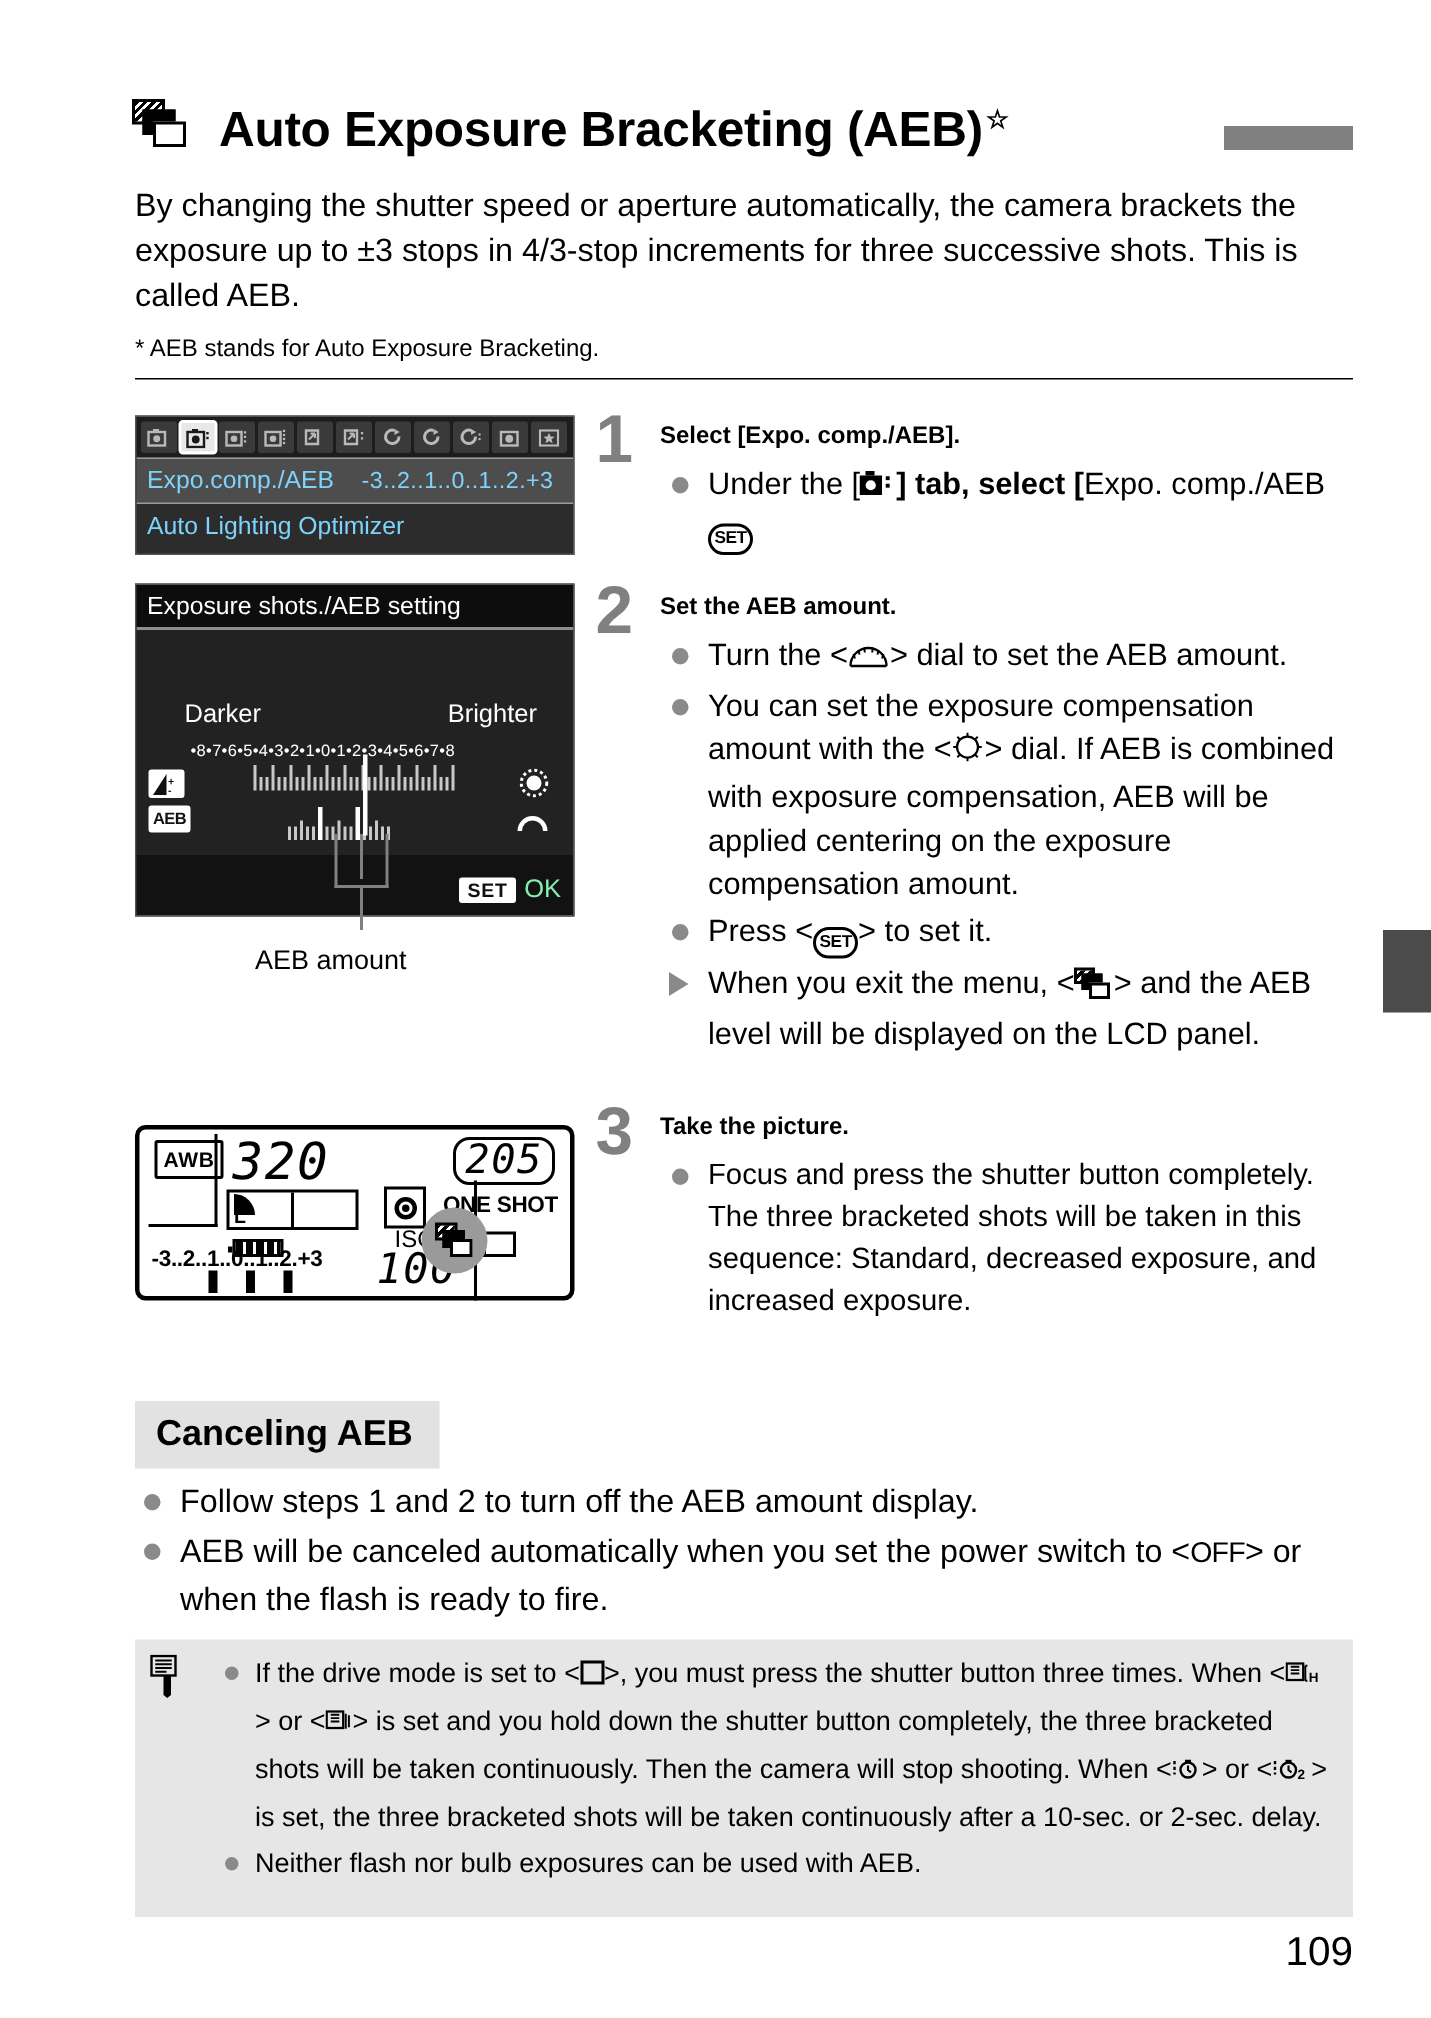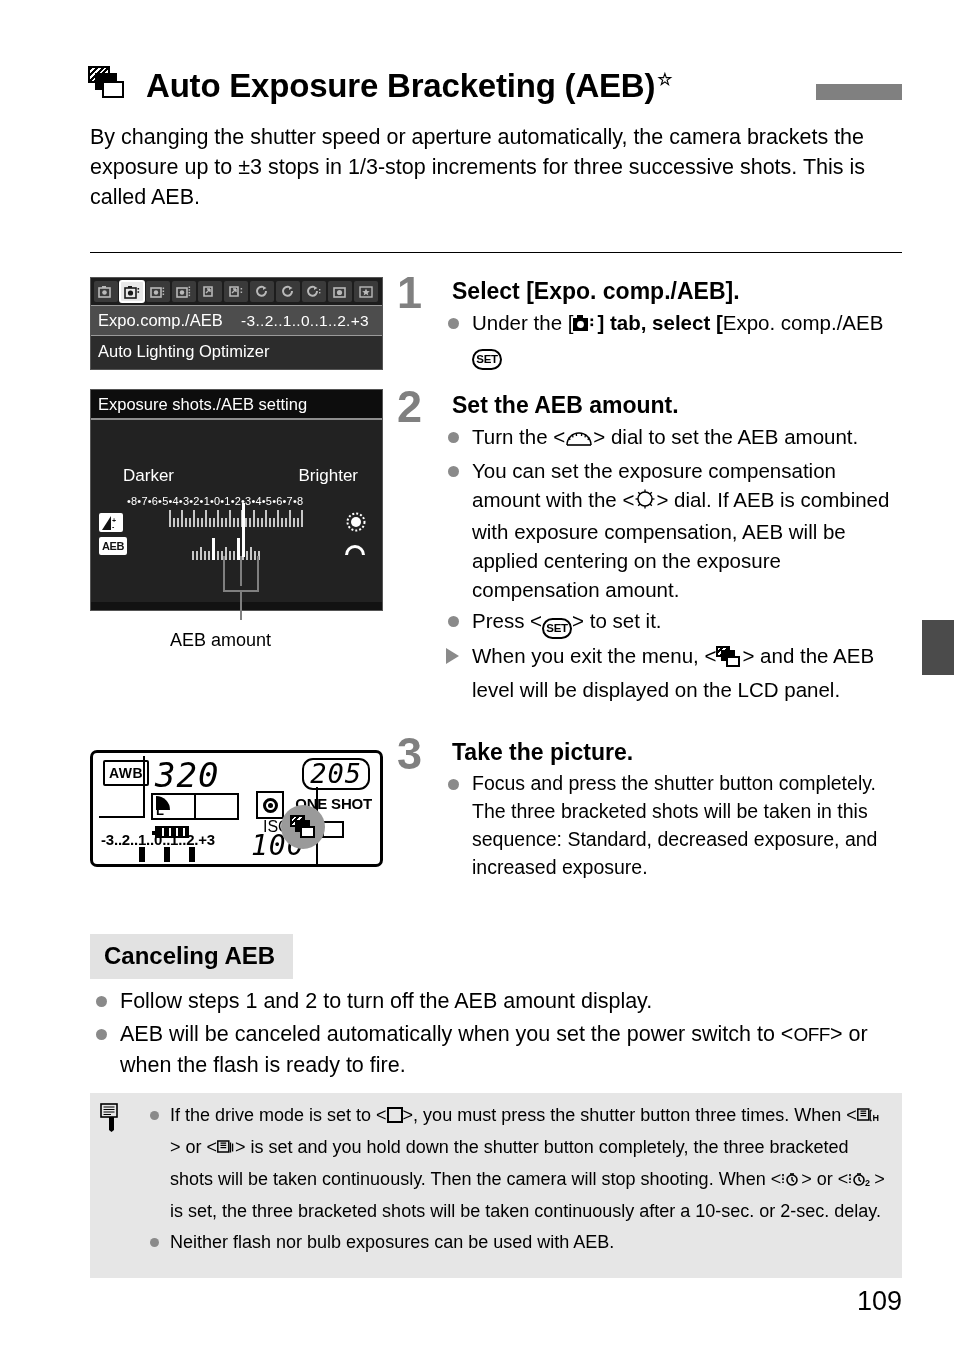--- a/index.html
+++ b/index.html
@@ -146,21 +146,21 @@
     outline: 2px solid #ffffff;
     outline-offset: -1px;
   }
   .tab svg { display:block; }
   .menurow {
     display: flex;
     align-items: center;
     justify-content: space-between;
     height: 31px;
     padding: 0 7px;
-    color: #ffffff;
+    color: #7dd3fc;
     font-size: 16.5px;
     box-sizing: border-box;
   }
   .menurow.hl {
     background: #4d4d4d;
     border-top: 1px solid #9a9a9a;
     border-bottom: 1px solid #9a9a9a;
   }
   .menurow .val { font-size: 15.5px; letter-spacing: 0.3px; padding-right: 6px;}
 
@@ -179,21 +179,21 @@
     border-bottom: 2px solid #8e8e8e;
     color: #fff;
     font-size: 16.5px;
     display: flex;
     align-items: center;
     padding-left: 7px;
     box-sizing: border-box;
   }
   .s2-body {
     position: relative;
-    height: 182px;
+    height: 150px;
     background: #222;
   }
   .s2-darker {
     position: absolute; left: 32px; top: 46px;
     color: #fff; font-size: 17px;
   }
   .s2-brighter {
     position: absolute; right: 24px; top: 46px;
     color: #fff; font-size: 17px;
   }
@@ -420,22 +420,22 @@
   }
   .step-num {
     position: absolute;
     left: 0; top: -6px;
     font-size: 45px;
     font-weight: bold;
     color: #808080;
     line-height: 1;
   }
   .step-head {
-    margin-left: 55px;
-    font-size: 23px;
+    margin-left: 43px;
+    font-size: 16px;
     font-weight: bold;
     line-height: 30px;
   }
   .step-body { margin-left: 45px; margin-top: 2px; }
   .bullet-li {
     position: relative;
     padding-left: 30px;
     font-size: 20.5px;
     line-height: 29px;
     margin-top: 2px;
@@ -551,21 +551,22 @@
       <span class="aeb-glyph" style="width:42px;height:36px;display:block;position:relative;">
         <span class="f-back" style="left:0;top:0;width:22px;height:17px;"></span>
         <span class="f-mid" style="left:7px;top:7px;width:22px;height:17px;"></span>
         <span class="f-front" style="left:14px;top:15px;width:22px;height:17px;"></span>
       </span>
     </span>
     <span class="title-text"><span>Auto Exposure Bracketing (AEB)</span><span class="title-star">☆</span></span>
   </div>
   <div class="title-bar"></div>
 
-  <div class="intro">By changing the shutter speed or aperture automatically, the camera brackets the exposure up to ±3 stops in 1/3-stop increments for three successive shots. This is called AEB.</div>
+  <div class="intro">By changing the shutter speed or aperture automatically, the camera brackets the exposure up to ±3 stops in 4/3-stop increments for three successive shots. This is called AEB.</div>
+  <div class="footnote">* AEB stands for Auto Exposure Bracketing.</div>
   <div class="rule"></div>
 
   <div class="screen1">
     <div class="tabrow">
       <span class="tab">
         <svg width="16" height="13" viewBox="0 0 16 13">
             <rect x="1" y="3" width="11" height="9" fill="none" stroke="currentColor" stroke-width="1.6"></rect>
             <circle cx="6.5" cy="7.5" r="2.3" fill="currentColor"></circle>
             <rect x="4" y="1" width="4" height="2" fill="currentColor"></rect>
           </svg>

